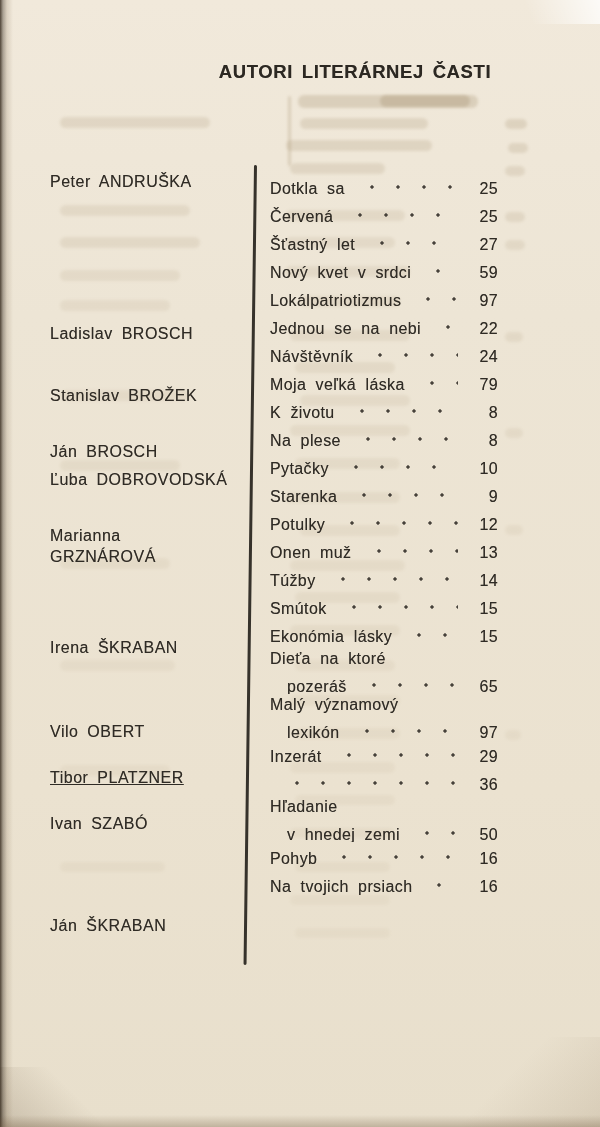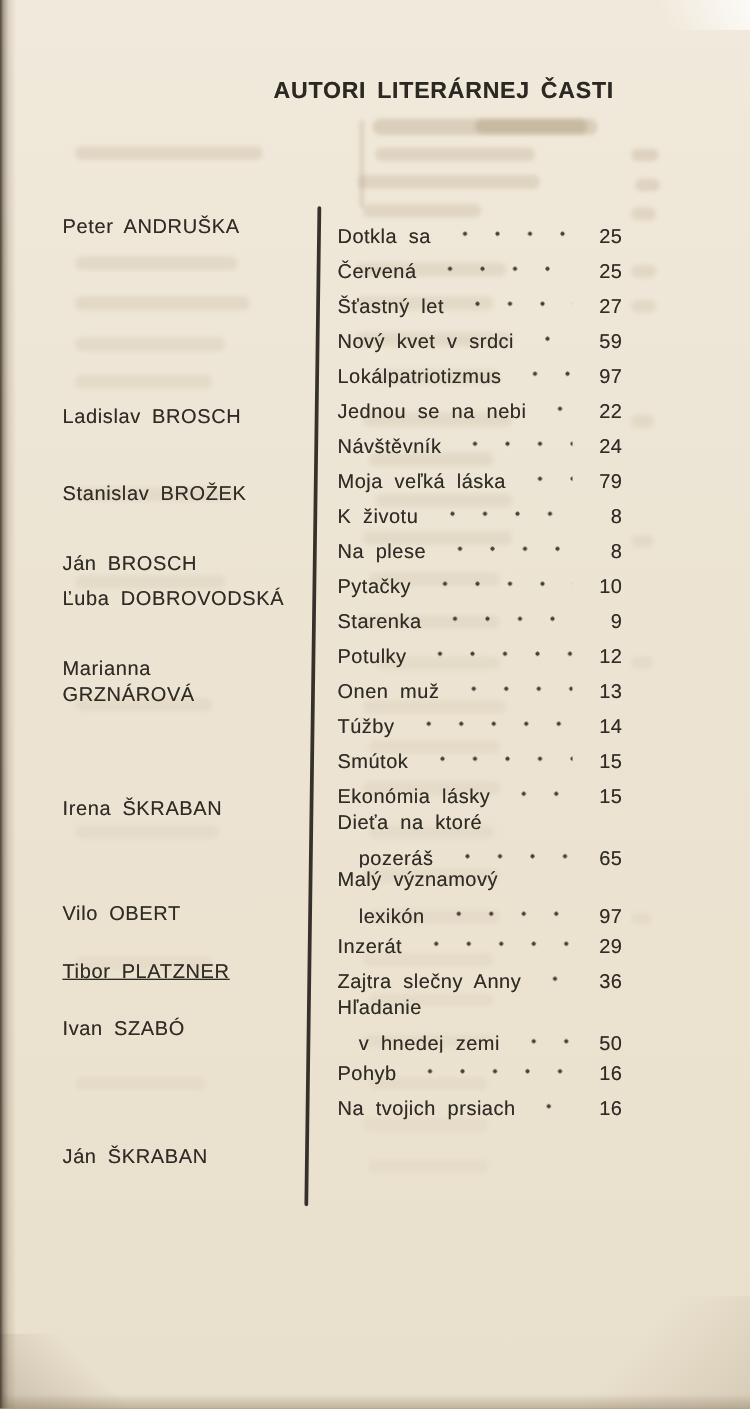--- a/index.html
+++ b/index.html
@@ -285,21 +285,20 @@
       </div>
       <div class="entry" style="height: 28px;">
         <div class="line">
           <span class="t">Inzerát</span>
           <span class="leader"></span>
           <span class="num">29</span>
         </div>
       </div>
       <div class="entry" style="height: 28px;">
         <div class="line">
-          <span class="t">Zajtra slečny Anny</span>
           <span class="leader"></span>
           <span class="num">36</span>
         </div>
       </div>
       <div class="entry" style="height: 46px;">
         <div class="line">
           <span class="t">Hľadanie</span>
         </div>
         <div class="line cont">
           <span class="t">v hnedej zemi</span>

